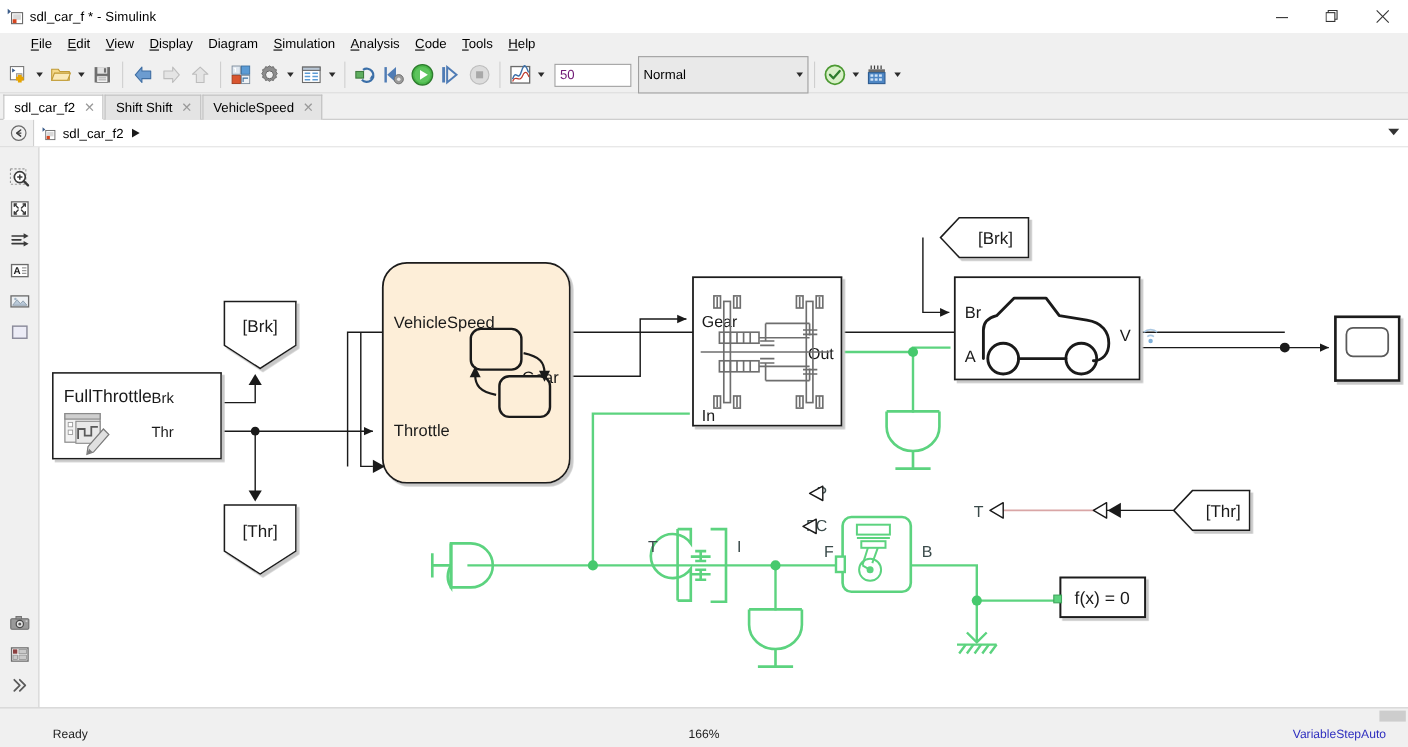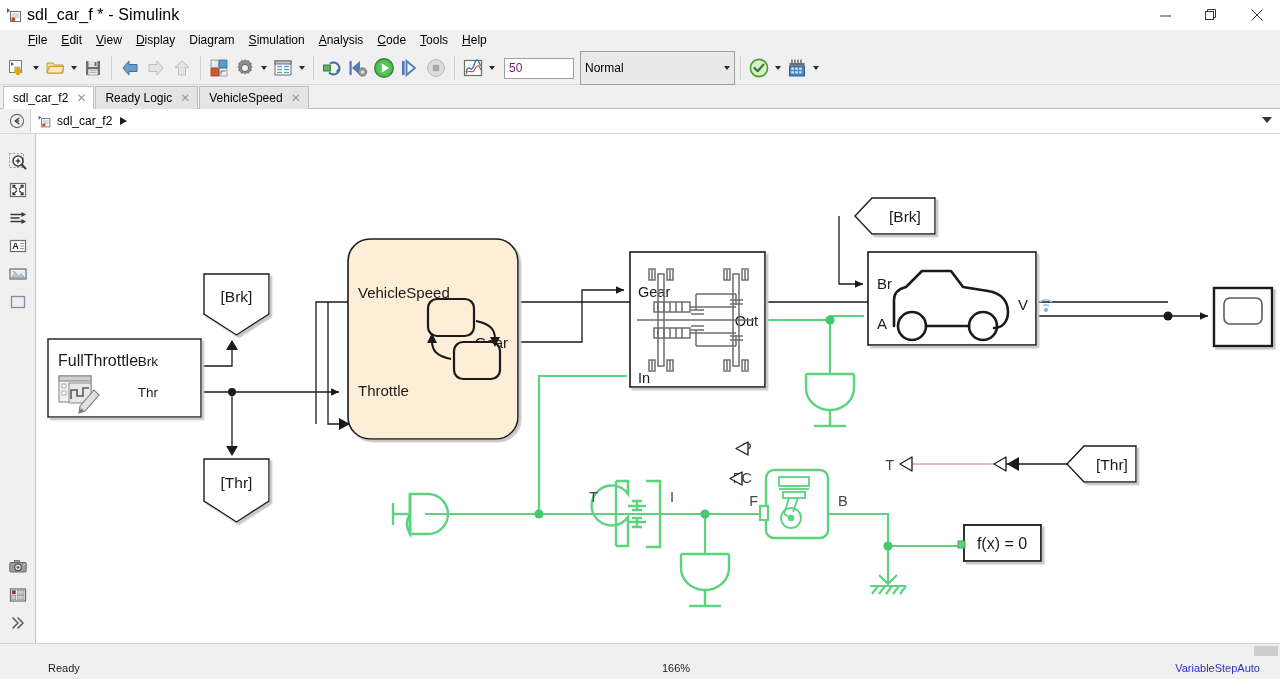--- a/index.html
+++ b/index.html
@@ -22,21 +22,21 @@
   .titlebar {
     height: 30px; background: #ffffff;
     display: flex; align-items: center;
     position: relative; flex: 0 0 30px;
   }
   .title-icon {
     width: 18px; height: 18px; margin-left: 5px; margin-right: 4px;
     position: relative; flex: 0 0 18px;
   }
   .title-text {
-    font-size: 16px; color: #000; letter-spacing: .1px;
+    font-size: 12px; color: #000; letter-spacing: .1px;
   }
   .win-btns { margin-left: auto; display: flex; height: 30px; }
   .win-btn {
     width: 46px; height: 30px; display: flex;
     align-items: center; justify-content: center;
     color: #333;
   }
   .win-btn svg { display:block; }
 
   
@@ -154,21 +154,21 @@
   .canvas { position: absolute; inset: 0; }
   .canvas svg { display: block; }
 
   
   .statusbar {
     height: 22px; background: #f0f0f0; flex: 0 0 22px;
     display: flex; align-items: center; position: relative;
     font-size: 11px; color: #222;
   }
   .st-ready { position: absolute; left: 5px; margin-left: 43px; }
-  .st-zoom { position: absolute; left: 50%; transform: translateX(-50%); margin-left: 36px; }
+  .st-zoom { position: absolute; left: 50%; transform: translateX(-50%); }
   .st-solver { position: absolute; right: 20px; color: #2f2fbf; }
 
   
   .hscroll {
     height: 14px; background: #f0f0f0; flex: 0 0 14px;
     border-top: 1px solid #d0d0d0; display: flex; align-items: center;
     position: relative;
   }
   .hscroll-thumb {
     position: absolute; right: 2px; top: 2px; height: 10px; width: 24px;
@@ -414,21 +414,21 @@
         <div class="caret-dn"></div>
       </div>
   </div>
 
   <div class="tabbar">
     <div class="tab active">
       <span>sdl_car_f2</span>
       <span class="tab-x">✕</span>
     </div>
     <div class="tab">
-      <span>Ready Logic</span>
+      <span>Shift Shift</span>
       <span class="tab-x">✕</span>
     </div>
     <div class="tab">
       <span>VehicleSpeed</span>
       <span class="tab-x">✕</span>
     </div>
   </div>
 
   <div class="breadcrumb">
     <div class="bc-back">

